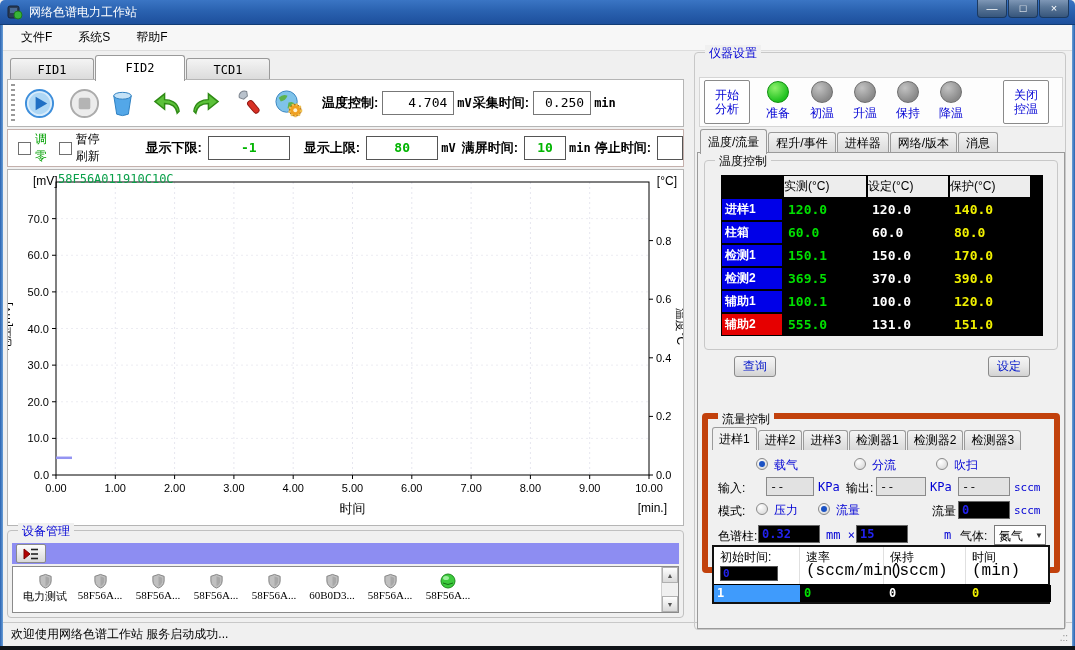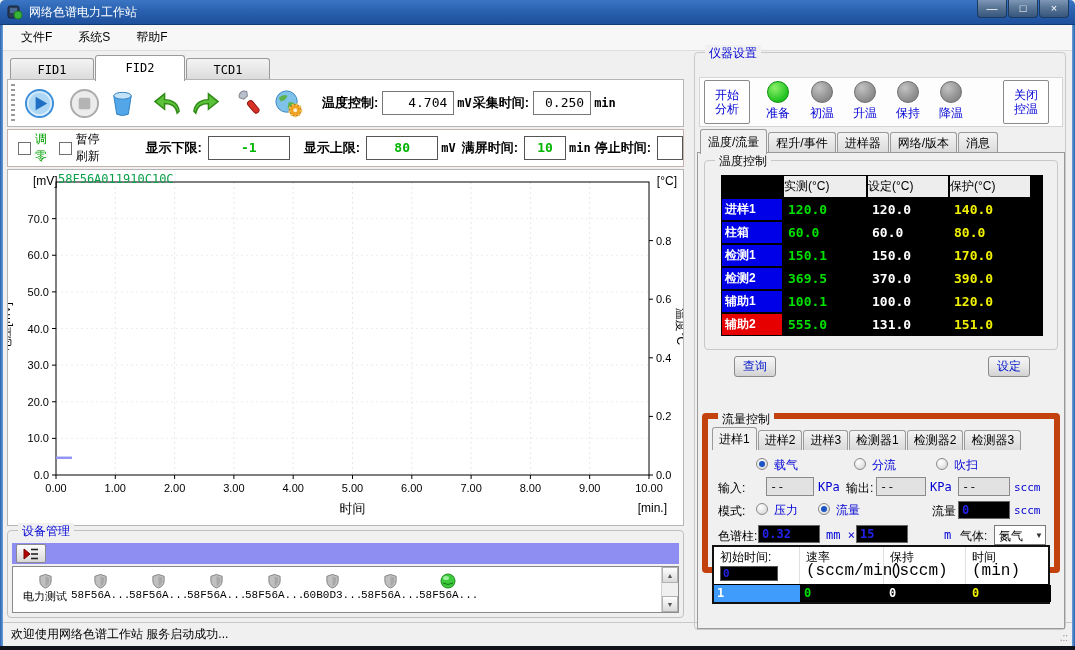--- a/index.html
+++ b/index.html
@@ -73,21 +73,21 @@
     border:1px solid #c0c0c0; border-radius:4px; }
   .gb-label { position:absolute; top:-8px; left:10px; background:#f0f0f0; padding:0 4px; font-size:12px; }
   .gb-label.blue { color:#0000d4; }
   .devbar { position:absolute; left:4px; top:12px; right:4px; height:21px; background:#8d8df2; display:flex; align-items:center; }
   .devbtn { width:30px; height:19px; margin-left:4px; background:linear-gradient(#fdfdfd,#d8d8d8);
     border:1px solid #8a8a8a; border-radius:2px; display:flex; align-items:center; justify-content:center; cursor:pointer; }
   .devlist { position:absolute; left:4px; top:35px; right:4px; bottom:4px; background:#fff; border:1px solid #8a8a8a; }
   .devitems { position:absolute; left:6px; top:4px; right:20px; bottom:2px; display:flex; }
   .devitem { width:58px; text-align:center; cursor:pointer; }
   .devitem .dicon { height:18px; padding-top:2px; }
-  .devitem .dlabel { font-size:11px; font-family:Liberation Mono, monospace; white-space:nowrap; }
+  .devitem .dlabel { font-size:11px; font-family:Liberation Serif, serif; white-space:nowrap; }
   .devscroll { position:absolute; right:0; top:0; bottom:0; width:17px; background:#f0f0f0; border-left:1px solid #d0d0d0; }
   .sbtn { position:absolute; left:0; width:16px; height:16px; background:linear-gradient(#fefefe,#d9d9d9);
     border:1px solid #b0b0b0; font-size:7px; text-align:center; line-height:15px; color:#555; cursor:pointer; }
 
   .statusbar { position:absolute; left:3px; top:622px; width:1069px; height:24px; background:#f0f0f0;
     border-top:1px solid #c8c8c8; display:flex; align-items:center; padding-left:8px; font-size:12px; }
   .sb-grip { position:absolute; right:4px; bottom:3px; color:#909090; font-size:10px; }
 
   
   .rpanel { position:absolute; left:694px; top:52px; width:372px; height:578px;

